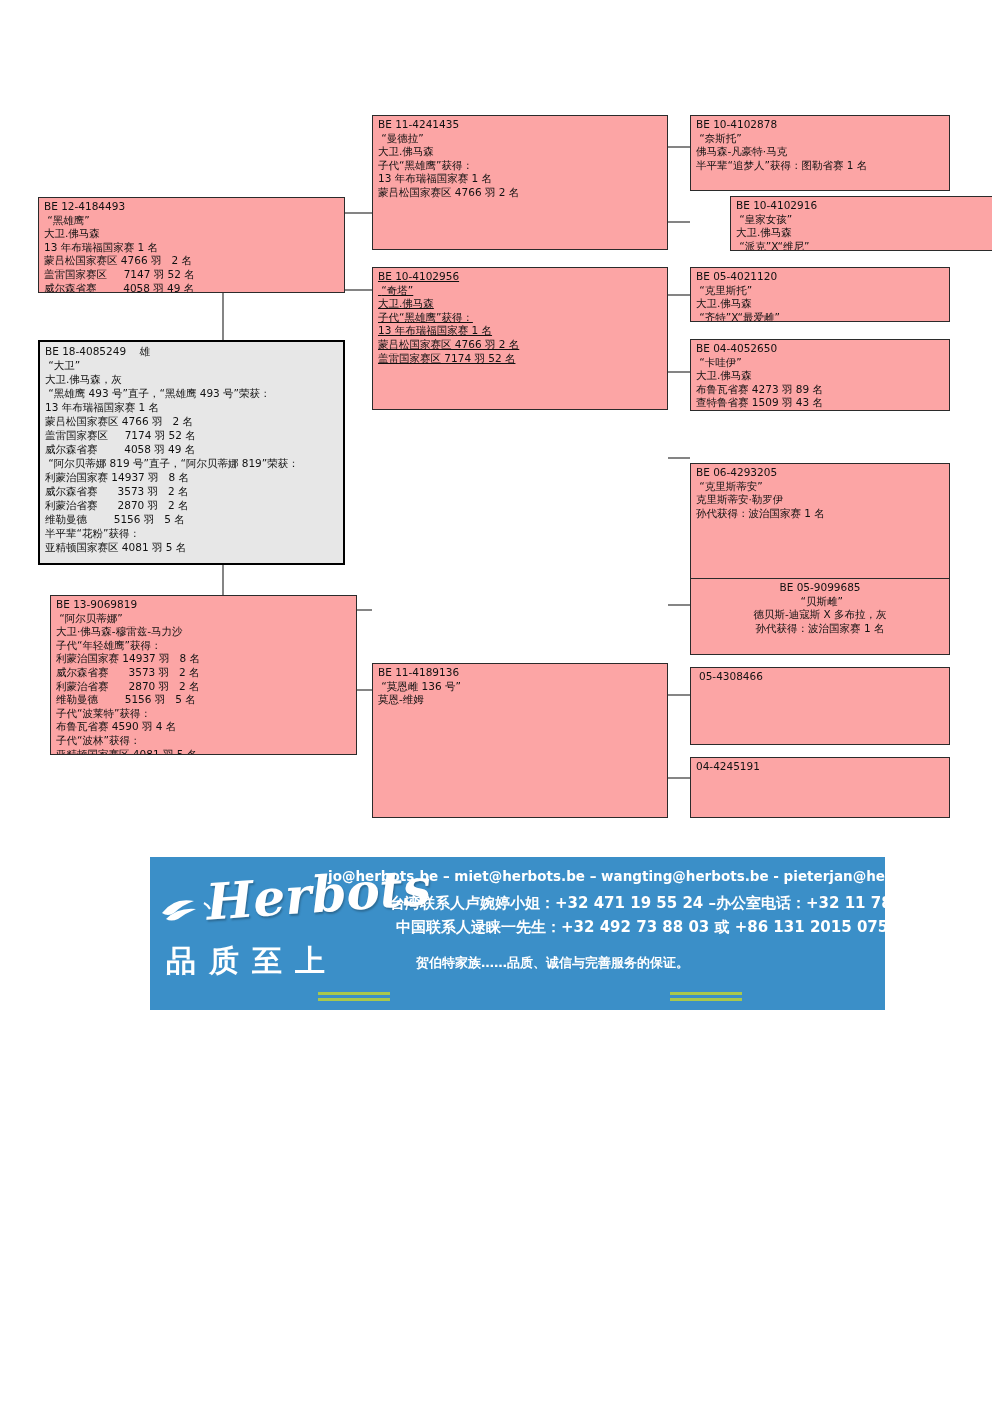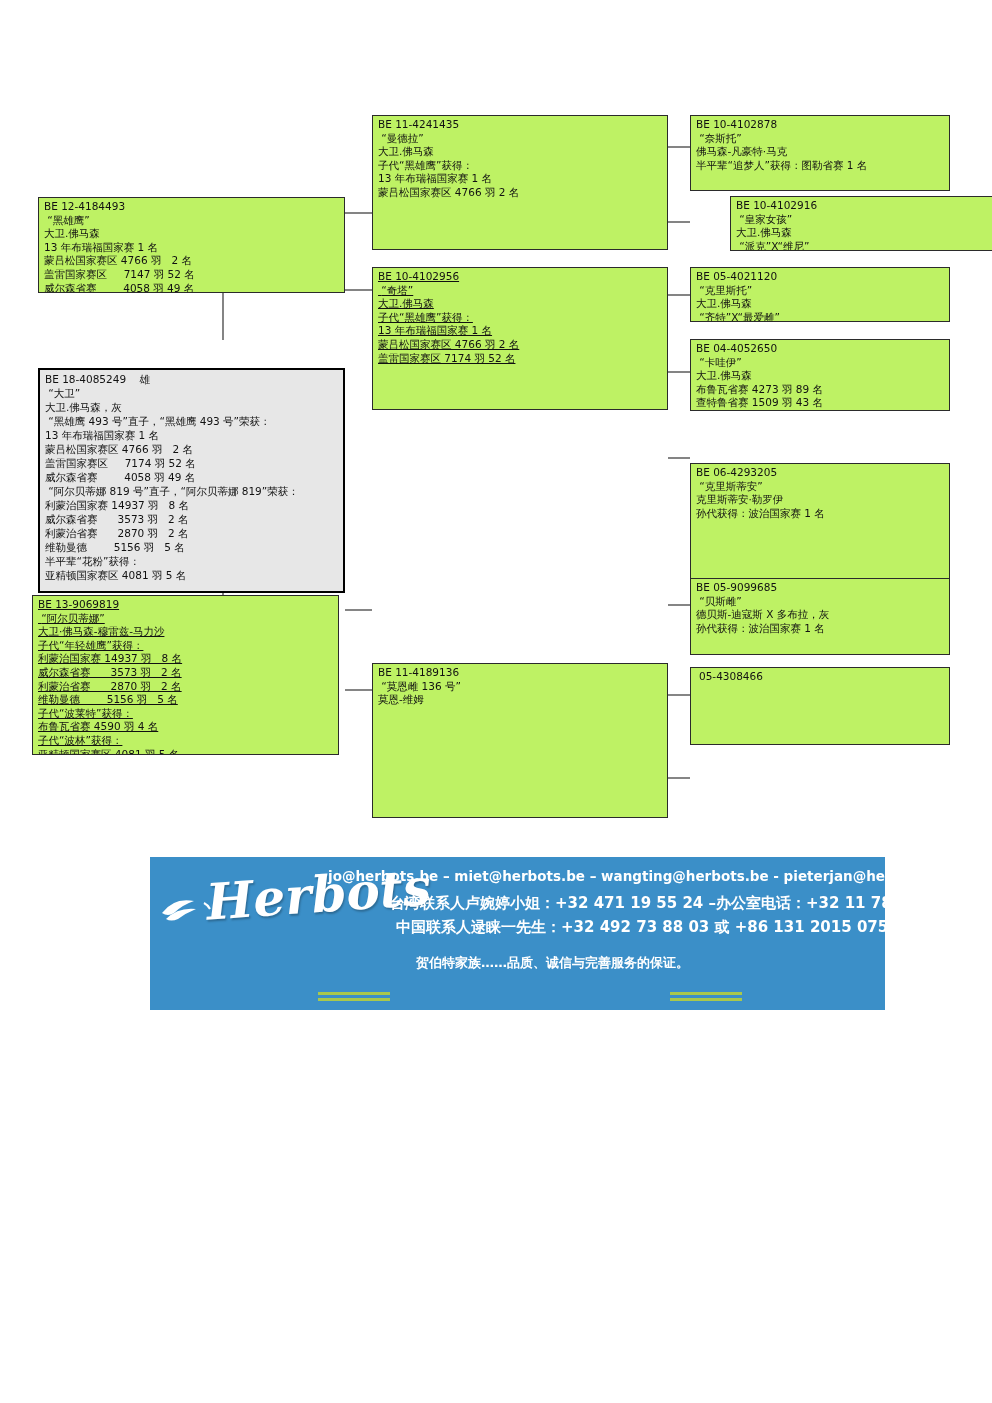--- a/index.html
+++ b/index.html
@@ -1,20 +1,20 @@
 <!DOCTYPE html>
 <html><head>
 <meta charset="utf-8">
 <style>
   html,body{margin:0;padding:0;background:#fff;}
   #page{position:relative;width:992px;height:1403px;background:#fff;font-family:"DejaVu Sans",sans-serif;overflow:hidden;}
-  .pbox{position:absolute;box-sizing:border-box;border:1px solid #2b2b2b;background:#bef264;
+  .pbox{position:absolute;box-sizing:border-box;border:1px solid #2b2b2b;background:#fca5a5;
         padding:2px 5px;font-size:10.5px;line-height:13.6px;color:#111;
         white-space:pre-wrap;overflow:hidden;}
-  .pbox.subject{border:2.5px solid #000;background:#e7e7e7;line-height:14px;margin-top:28px;}
+  .pbox.subject{border:2.5px solid #000;background:#e7e7e7;line-height:14px;}
   #connectors{position:absolute;left:0;top:0;pointer-events:none;}
   #connectors line{stroke:#333;stroke-width:1.2;}
   
   .banner{position:absolute;left:150px;top:857px;width:735px;height:153px;
           background:#3b8fc8;color:#fff;overflow:hidden;}
   .logo-wrap{position:absolute;left:10px;top:6px;width:270px;height:78px;}
   .logo-script{position:absolute;left:46px;top:2px;font-family:"DejaVu Serif",serif;
           font-style:italic;font-weight:bold;font-size:50px;color:#fff;
           transform:rotate(-4deg);text-shadow:1px 2px 2px rgba(0,0,0,.25);white-space:nowrap;}
   .wing{position:absolute;left:0px;top:30px;}
@@ -68,21 +68,21 @@
 盖雷国家赛区     7174 羽 52 名
 威尔森省赛        4058 羽 49 名
  “阿尔贝蒂娜 819 号”直子，“阿尔贝蒂娜 819”荣获：
 利蒙治国家赛 14937 羽   8 名
 威尔森省赛      3573 羽   2 名
 利蒙治省赛      2870 羽   2 名
 维勒曼德        5156 羽   5 名
 半平辈“花粉”获得：
 亚精顿国家赛区 4081 羽 5 名</div>
 
-  <div class="pbox" style="left:32px;top:595px;width:307px;height:160px;text-decoration:underline;">BE 13-9069819
+  <div class="pbox" style="left:50px;top:595px;width:307px;height:160px;">BE 13-9069819
  “阿尔贝蒂娜”
 大卫·佛马森-穆雷兹-马力沙
 子代“年轻雄鹰”获得：
 利蒙治国家赛 14937 羽   8 名
 威尔森省赛      3573 羽   2 名
 利蒙治省赛      2870 羽   2 名
 维勒曼德        5156 羽   5 名
 子代“波莱特”获得：
 布鲁瓦省赛 4590 羽 4 名
 子代“波林”获得：
@@ -127,37 +127,39 @@
  “卡哇伊”
 大卫.佛马森
 布鲁瓦省赛 4273 羽 89 名
 查特鲁省赛 1509 羽 43 名</div>
 
   <div class="pbox" style="left:690px;top:427px;width:260px;height:133px;margin-top:36px;">BE 06-4293205
  “克里斯蒂安”
 克里斯蒂安·勒罗伊
 孙代获得：波治国家赛 1 名</div>
 
-  <div class="pbox" style="left:690px;top:578px;width:260px;height:77px;">BE 05-9099685
+  <div class="pbox" style="left:690px;top:578px;width:260px;height:77px;text-align:center;">BE 05-9099685
  “贝斯雌”
 德贝斯-迪寇斯 X 多布拉，灰
 孙代获得：波治国家赛 1 名</div>
 
   <div class="pbox" style="left:690px;top:667px;width:260px;height:78px;padding-left:8px;">05-4308466</div>
 
+  <div class="pbox" style="left:690px;top:757px;width:260px;height:61px;">04-4245191</div>
 
   <div class="banner">
     <div class="logo-wrap">
       <svg class="wing" width="52" height="34" viewBox="0 0 52 34">
         <path d="M2 20 Q14 4 34 8 Q22 12 14 20 Q8 24 2 20 Z" fill="#ffffff"></path>
         <path d="M6 26 Q18 14 36 16 Q26 20 18 26 Q11 29 6 26 Z" fill="#ffffff"></path>
         <path d="M44 10 Q48 12 50 16" stroke="#ffffff" stroke-width="2" fill="none"></path>
       </svg>
       <span class="logo-script">Herbots</span>
     </div>
+    <div class="tagline">品质至上</div>
     <div class="b-emails">jo@herbots.be – miet@herbots.be – wangting@herbots.be - pieterjan@herbots.be</div>
     <div class="b-tw">台湾联系人卢婉婷小姐：+32 471 19 55 24 –办公室电话：+32 11 78 91 90</div>
     <div class="b-cn">中国联系人逯睐一先生：+32 492 73 88 03 或 +86 131 2015 0755</div>
     <div class="b-slogan">贺伯特家族……品质、诚信与完善服务的保证。</div>
     <div class="dline" style="left:168px;top:135px;"></div>
     <div class="b-site">www.herbots.be</div>
     <div class="dline" style="left:520px;top:135px;"></div>
   </div>
 
 </div>

